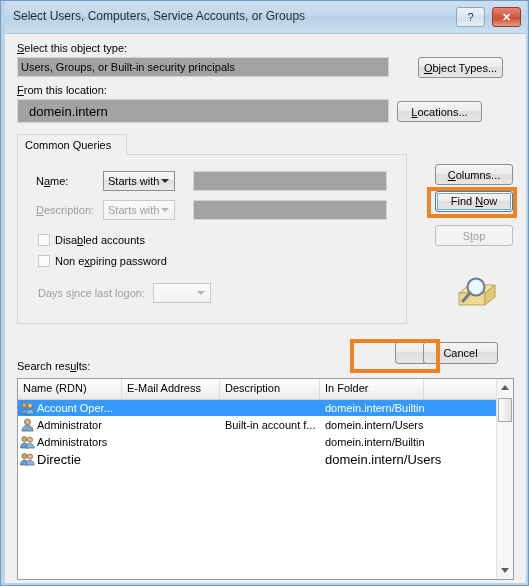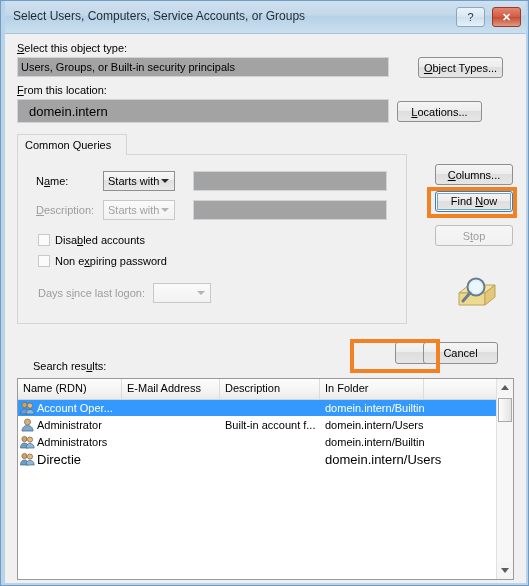--- a/index.html
+++ b/index.html
@@ -358,21 +358,21 @@
         <line x1="8" y1="22" x2="26" y2="22" stroke="#c9bركا66" stroke-width="1"></line>
         <circle cx="21" cy="10" r="8.5" fill="#dff0fb" stroke="#6a7d8c" stroke-width="2"></circle>
         <circle cx="21" cy="10" r="6" fill="#eff8fe" opacity="0.8"></circle>
         <line x1="15" y1="16" x2="8" y2="24" stroke="#6a7d8c" stroke-width="3" stroke-linecap="round"></line>
       </svg>
     </div>
 
     <div class="btn" style="left:350px; top:308px; width:80px; height:22px; line-height:21px;margin-left:40px;">OK</div>
     <div class="btn" style="left:418px; top:308px; width:75px; height:22px; line-height:21px;">Cancel</div>
 
-    <div class="lbl" style="left:12px; top:326px;margin-left:16px;">
+    <div class="lbl" style="left:12px; top:326px;">
       <span>Search res</span><u>u</u><span>lts:</span>
     </div>
 
     <div class="listview" style="left:12px; top:344px; width:497px; height:202px;">
       <div class="lv-header"></div>
       <div id="lv-cols">
           <div class="lv-col" style="left: 0px; width: 104px;">Name (RDN)</div>
           <div class="lv-col" style="left: 104px; width: 98px;">E-Mail Address</div>
           <div class="lv-col" style="left: 202px; width: 100px;">Description</div>
           <div class="lv-col" style="left: 302px; width: 104px;">In Folder</div>

